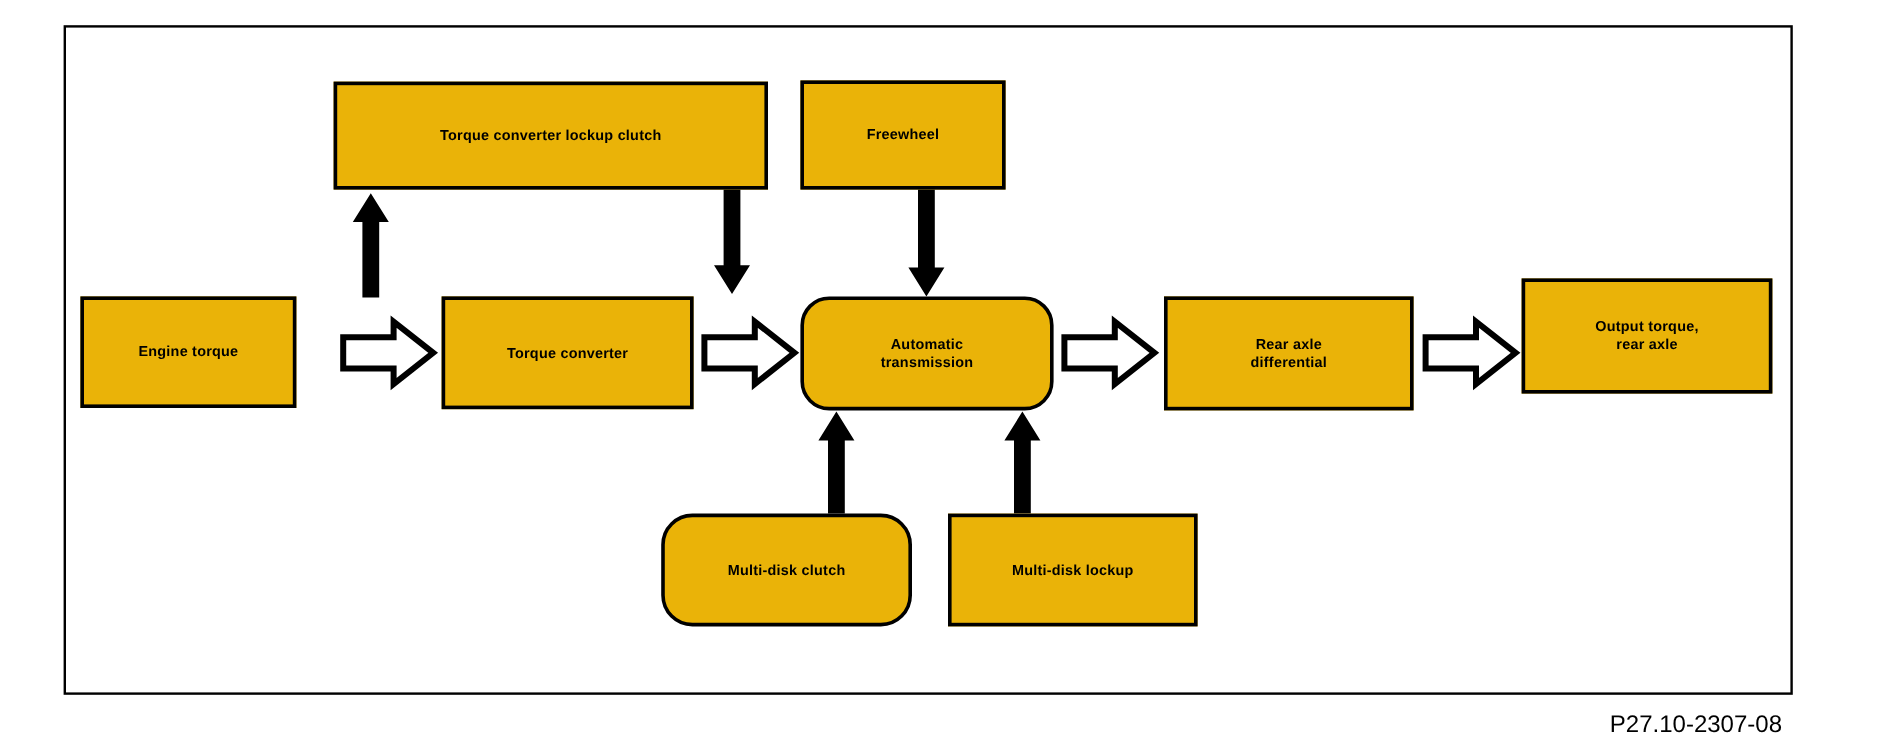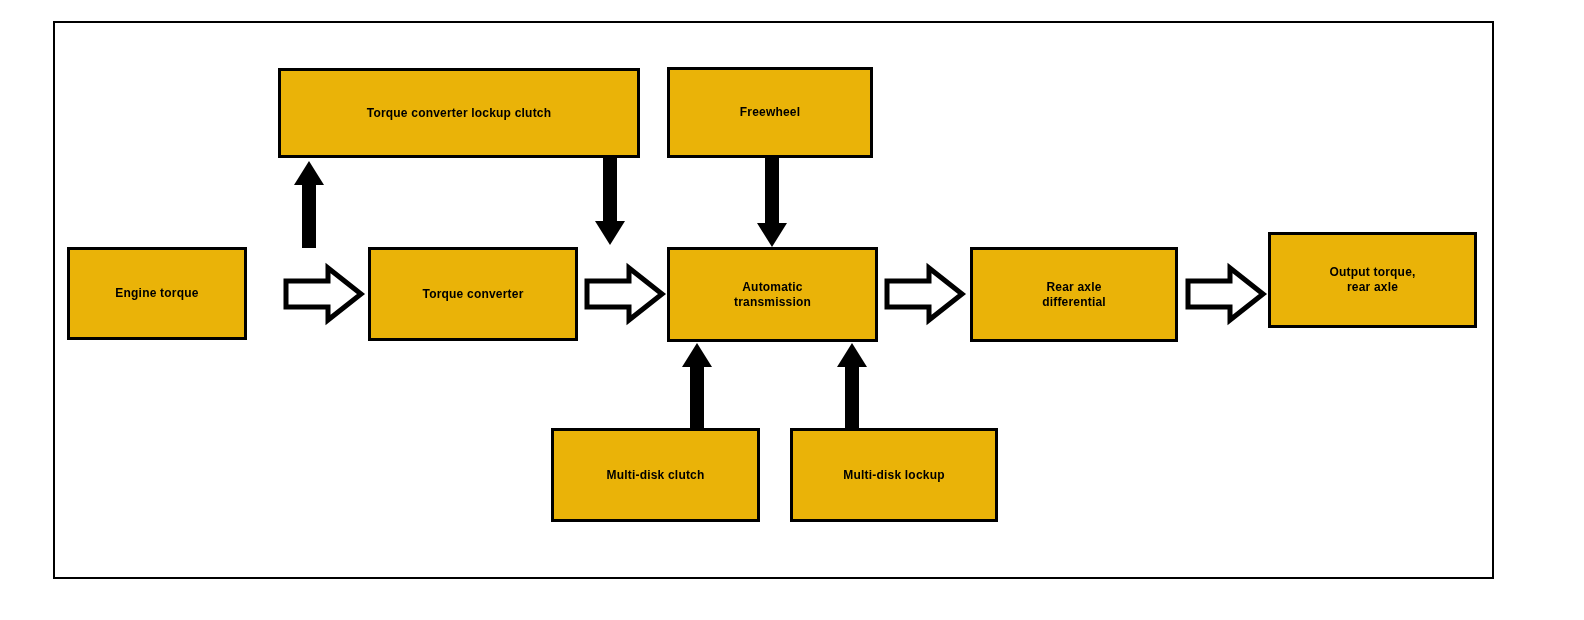--- a/index.html
+++ b/index.html
@@ -42,26 +42,26 @@
     font-weight: bold;
     font-size: 12px;
     line-height: 1.22;
     color: #000000;
     letter-spacing: 0.2px;
     box-sizing: border-box;
   }
   .box .lbl { white-space: pre-line; }
   .box-engine   { left: 67px;   top: 247px; width: 180px; height: 93px; }
   .box-conv     { left: 368px;  top: 247px; width: 210px; height: 94px; text-align: right; }
-  .box-auto     { left: 667px;  top: 247px; width: 211px; height: 95px; }
+  .box-auto     { left: 667px;  top: 247px; width: 211px; height: 95px; border-radius: 24px; }
   .box-rear     { left: 970px;  top: 247px; width: 208px; height: 95px; }
   .box-output   { left: 1268px; top: 232px; width: 209px; height: 96px; }
   .box-lockup   { left: 278px;  top: 68px;  width: 362px; height: 90px; }
-  .box-freewheel{ left: 667px;  top: 67px;  width: 206px; height: 91px; text-align: right; }
-  .box-mclutch  { left: 551px;  top: 428px; width: 209px; height: 94px; }
+  .box-freewheel{ left: 667px;  top: 67px;  width: 171px; height: 91px; text-align: right; }
+  .box-mclutch  { left: 551px;  top: 428px; width: 209px; height: 94px; border-radius: 26px; }
   .box-mbrake   { left: 790px;  top: 428px; width: 208px; height: 94px; }
   .figure-number {
     position: absolute;
     top: 593px;
     left: 1285px;
     width: 200px;
     text-align: right;
     font-size: 20px;
     font-weight: normal;
     color: #000000;
@@ -127,14 +127,15 @@
   </div>
 
   <div class="box box-mclutch">
     <span class="lbl">Multi-disk clutch</span>
   </div>
 
   <div class="box box-mbrake">
     <span class="lbl">Multi-disk lockup</span>
   </div>
 
+  <div class="figure-number">P27.10-2307-08</div>
 
 </div>
 
 </body></html>

